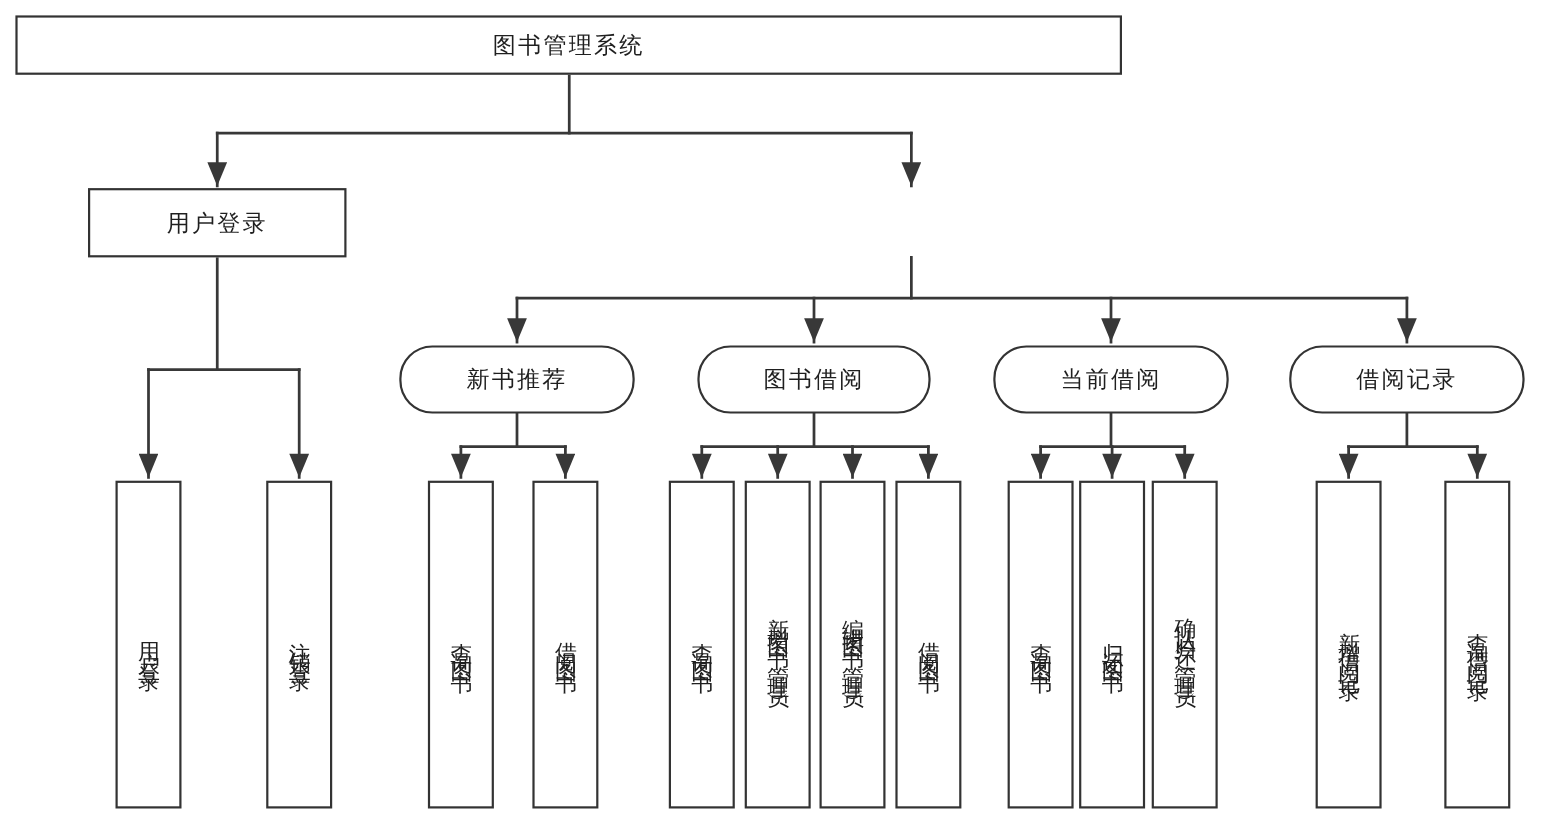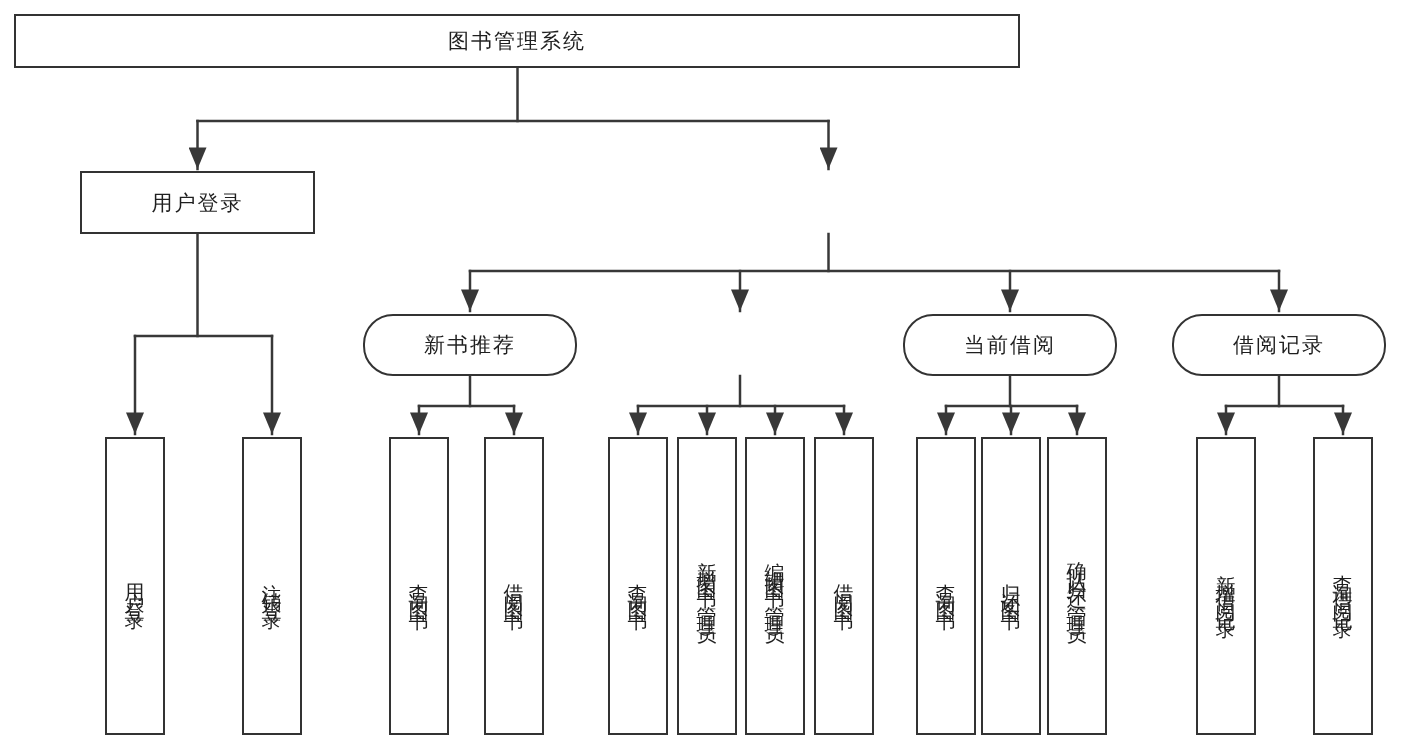--- a/index.html
+++ b/index.html
@@ -141,20 +141,23 @@
     <span>图书管理系统</span>
   </div>
 
   <div class="node l2-a">
     <span>用户登录</span>
   </div>
 
   <div class="node l3 l3-0">
     <span>新书推荐</span>
   </div>
+  <div class="node l3 l3-1">
+    <span>图书借阅</span>
+  </div>
   <div class="node l3 l3-2">
     <span>当前借阅</span>
   </div>
   <div class="node l3 l3-3">
     <span>借阅记录</span>
   </div>
 
   <div class="leaf leaf-0">
     <span class="vtext">用户登录</span>
   </div>

